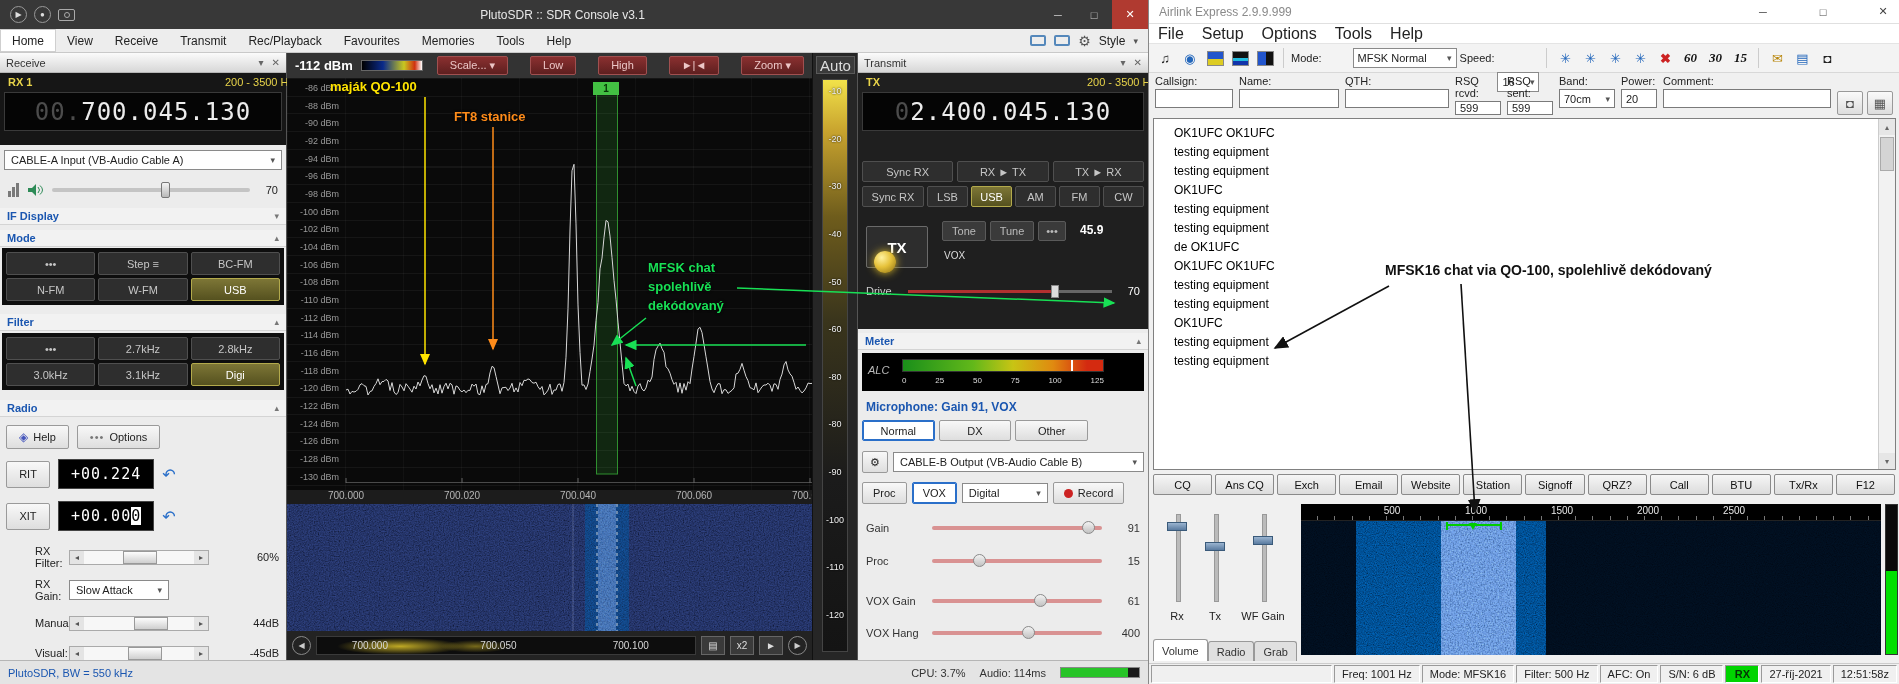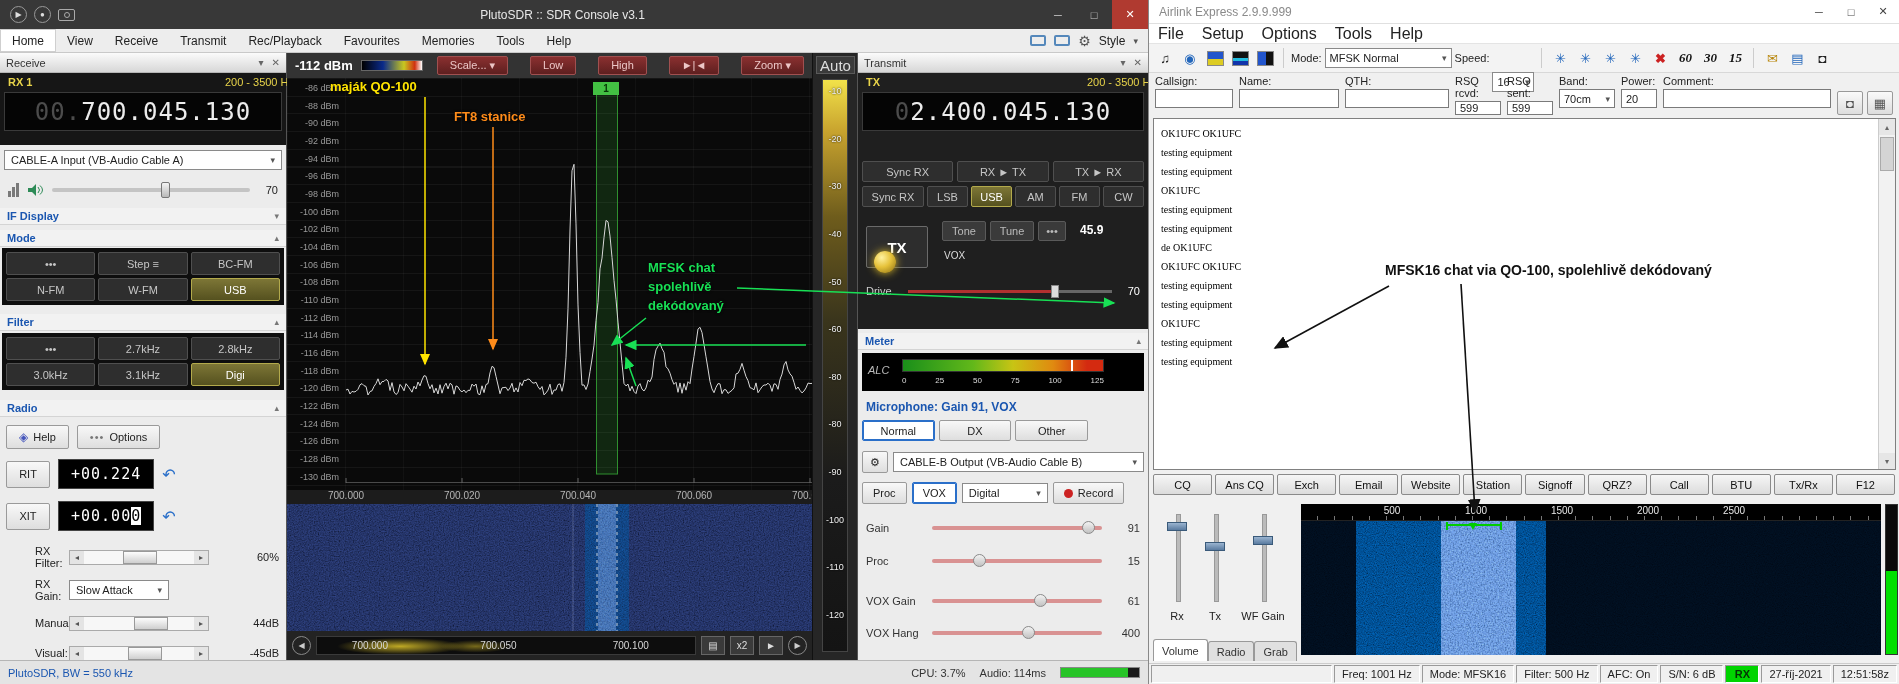--- a/index.html
+++ b/index.html
@@ -184,21 +184,21 @@
   .audiometer i{position:absolute;left:0;top:0;bottom:0;width:86%;background:#27c427;display:block;}
   
   .ann{position:absolute;font-weight:bold;font-size:13px;z-index:60;text-shadow:0 0 3px #000;pointer-events:none;white-space:nowrap;}
   .ann-beacon{left:330px;top:79px;color:#ffe400;}
   .ann-ft8{left:454px;top:109px;color:#ff8c1a;}
   .ann-mfsk{left:648px;top:258px;color:#18e055;line-height:19px;}
   .overlay{position:absolute;left:0;top:0;pointer-events:none;z-index:55;}
   
   #al{position:absolute;left:1148px;top:0;width:751px;height:684px;background:#f0f0f0;border-left:1px solid #888;}
   .al-titlebar{position:absolute;left:0;top:0;width:100%;height:24px;background:#fff;border-bottom:1px solid #e0e0e0;
-    display:flex;align-items:center;}
+    display:flex;align-items:center;gap:28px;}
   .al-title{padding-left:10px;font-size:12px;color:#8a8a8a;flex:1;}
   .al-wbtn{width:32px;height:100%;display:flex;align-items:center;justify-content:center;color:#444;font-size:11px;}
   .al-menubar{position:absolute;left:0;top:24px;width:100%;height:20px;background:#fff;border-bottom:1px solid #e4e4e4;
     display:flex;align-items:center;}
   .al-menu-item{padding:0 9px;font-size:16px;color:#222;}
   .al-toolbar{position:absolute;left:0;top:44px;width:100%;height:29px;background:#f3f3f3;
     border-bottom:1px solid #d8d8d8;display:flex;align-items:center;gap:3px;padding:0 5px;}
   .tbtn{width:22px;height:22px;display:flex;align-items:center;justify-content:center;font-size:13px;color:#222;
     border:1px solid transparent;border-radius:2px;flex:none;}
   .tbtn.blue{color:#2266bb;}
@@ -206,38 +206,38 @@
   .tbtn.gold{color:#b8860b;}
   .wfic-g{width:15px;height:13px;border:1px solid #888;display:block;}
   .g1{background:linear-gradient(180deg,#2255cc 0 55%,#ddcc22 55% 100%);}
   .g2{background:linear-gradient(180deg,#111 0 45%,#22bbdd 45% 70%,#1133aa 70% 100%);}
   .g3{background:linear-gradient(90deg,#2255cc 0 50%,#111 50% 100%);}
   .tsep{width:1px;height:20px;background:#ccc;margin:0 4px;flex:none;}
   .tlabel{font-size:11px;color:#222;flex:none;}
   .combo{height:20px;background:#fff;border:1px solid #8a8a8a;display:flex;align-items:center;
     font-size:11px;padding:0 4px;gap:4px;flex:none;}
   .combo .caret{color:#555;font-size:9px;margin-left:auto;}
-  .w110{width:127px;} .w42{width:42px;margin-top:48px;}
+  .w110{width:104px;margin-left:28px;} .w42{width:42px;margin-top:48px;}
   .timerbtn{width:22px;height:20px;display:flex;align-items:center;justify-content:center;flex:none;
     font-family:"Liberation Serif",serif;font-style:italic;font-weight:bold;font-size:13px;color:#111;}
   
   .al-fields{position:absolute;left:0;top:75px;width:100%;height:40px;display:flex;gap:6px;padding:0 6px;}
   .fld{display:flex;flex-direction:column;gap:2px;}
   .flbl{font-size:11px;color:#222;}
   .fbox{height:19px;background:#fff;border:1px solid #7a7a7a;font-size:11px;display:flex;
     align-items:center;padding:0 4px;gap:3px;}
   .fbox .caret{margin-left:auto;color:#555;font-size:9px;}
   .fw-callsign{width:78px;} .fw-name{width:100px;} .fw-qth{width:104px;} .fw-rsq{width:46px;}
   .fw-band{width:56px;} .fw-power{width:36px;} .fw-comment{flex:1;}
   .fbtns{display:flex;align-items:flex-end;gap:4px;padding-bottom:0px;}
   .fbtn{width:26px;height:24px;background:linear-gradient(#fafafa,#ddd);border:1px solid #999;border-radius:2px;
     display:flex;align-items:center;justify-content:center;font-size:13px;color:#555;}
   
   .chat{position:absolute;left:4px;top:118px;width:743px;height:352px;background:#fff;border:1px solid #808080;overflow:hidden;}
-  .chat-lines{position:absolute;left:7px;top:5px;font-family:Liberation Serif, serif;font-size:10px;
+  .chat-lines{position:absolute;left:20px;top:5px;font-family:Liberation Sans, sans-serif;font-size:12px;
     line-height:19px;color:#000;}
   .vscroll{position:absolute;right:0;top:0;bottom:0;width:17px;background:#f2f2f2;border-left:1px solid #ccc;}
   .vscroll .va{position:absolute;left:0;width:100%;height:16px;display:flex;align-items:center;justify-content:center;
     font-size:8px;color:#666;background:#e6e6e6;}
   .vscroll .va.up{top:0;} .vscroll .va.dn{bottom:0;}
   .vscroll .vthumb{position:absolute;left:1px;right:1px;top:18px;height:34px;background:#d4d4d4;border:1px solid #aaa;}
   
   .al-macros{position:absolute;left:0;top:474px;width:100%;height:24px;display:flex;gap:3px;padding:0 4px;}
   .macbtn{flex:1;height:21px;background:linear-gradient(#f6f6f6,#dcdcdc);border:1px solid #8a8a8a;border-radius:2px;
     font-size:11px;color:#111;display:flex;align-items:center;justify-content:center;white-space:nowrap;}

